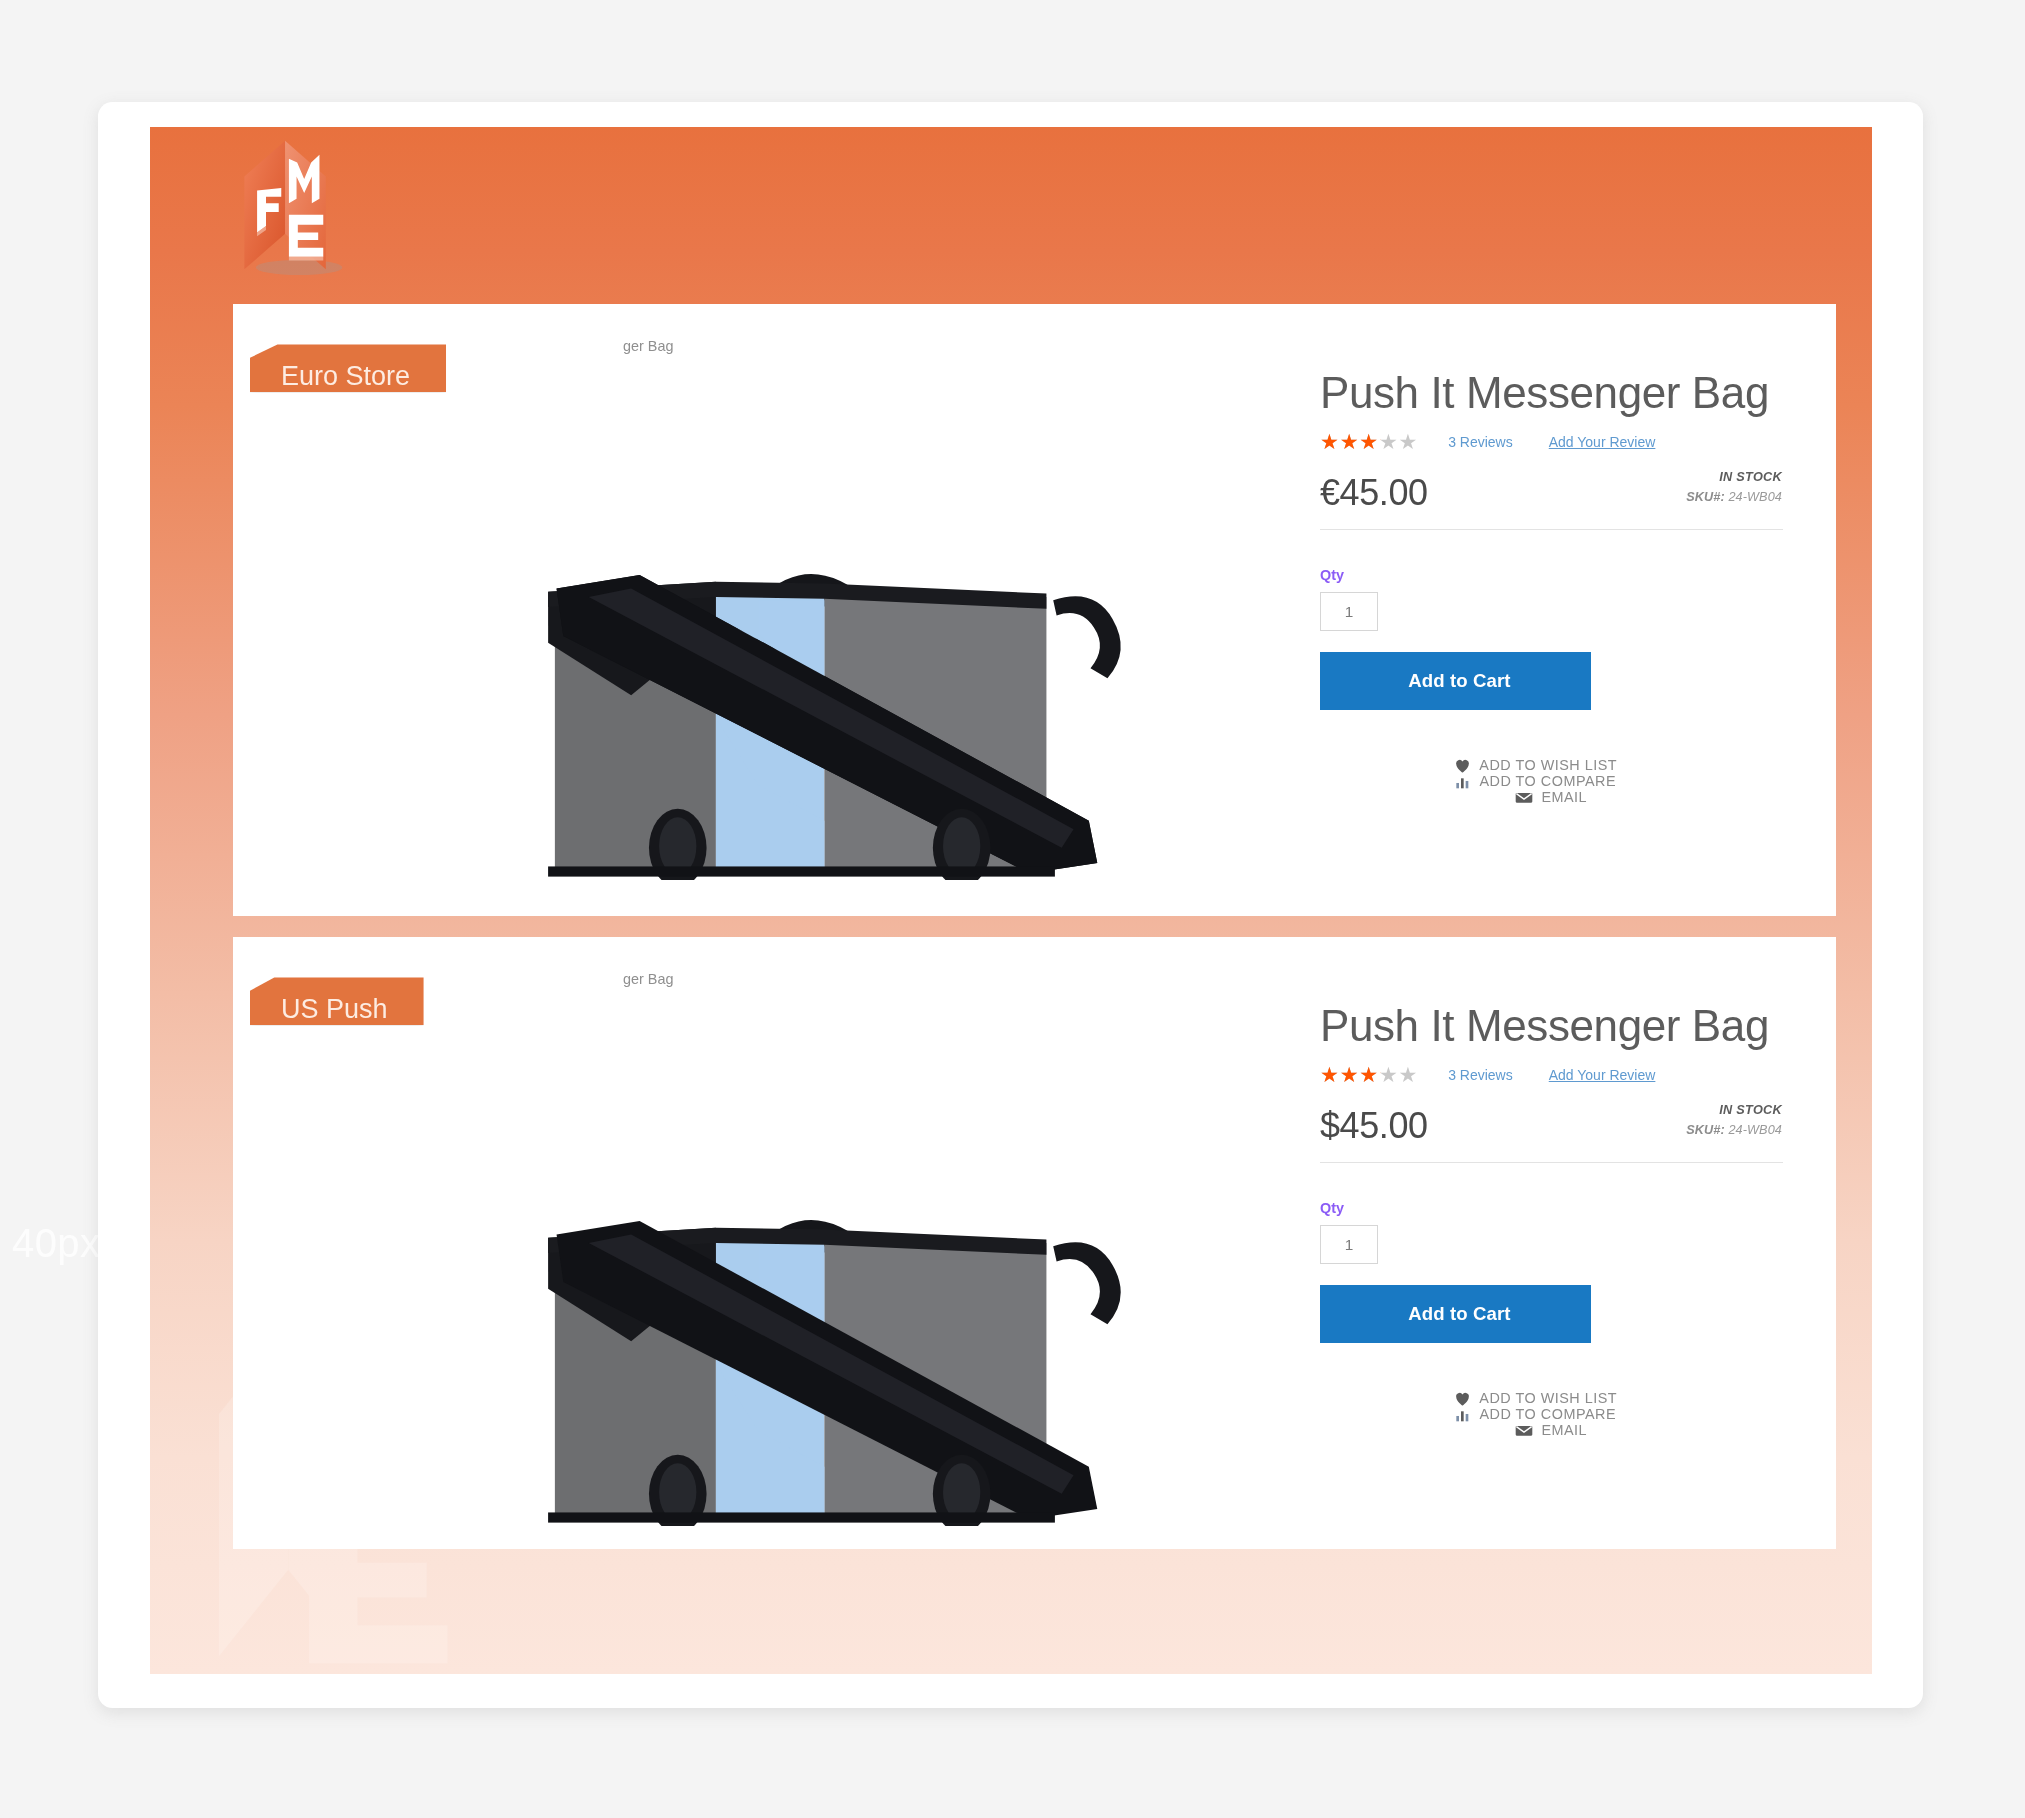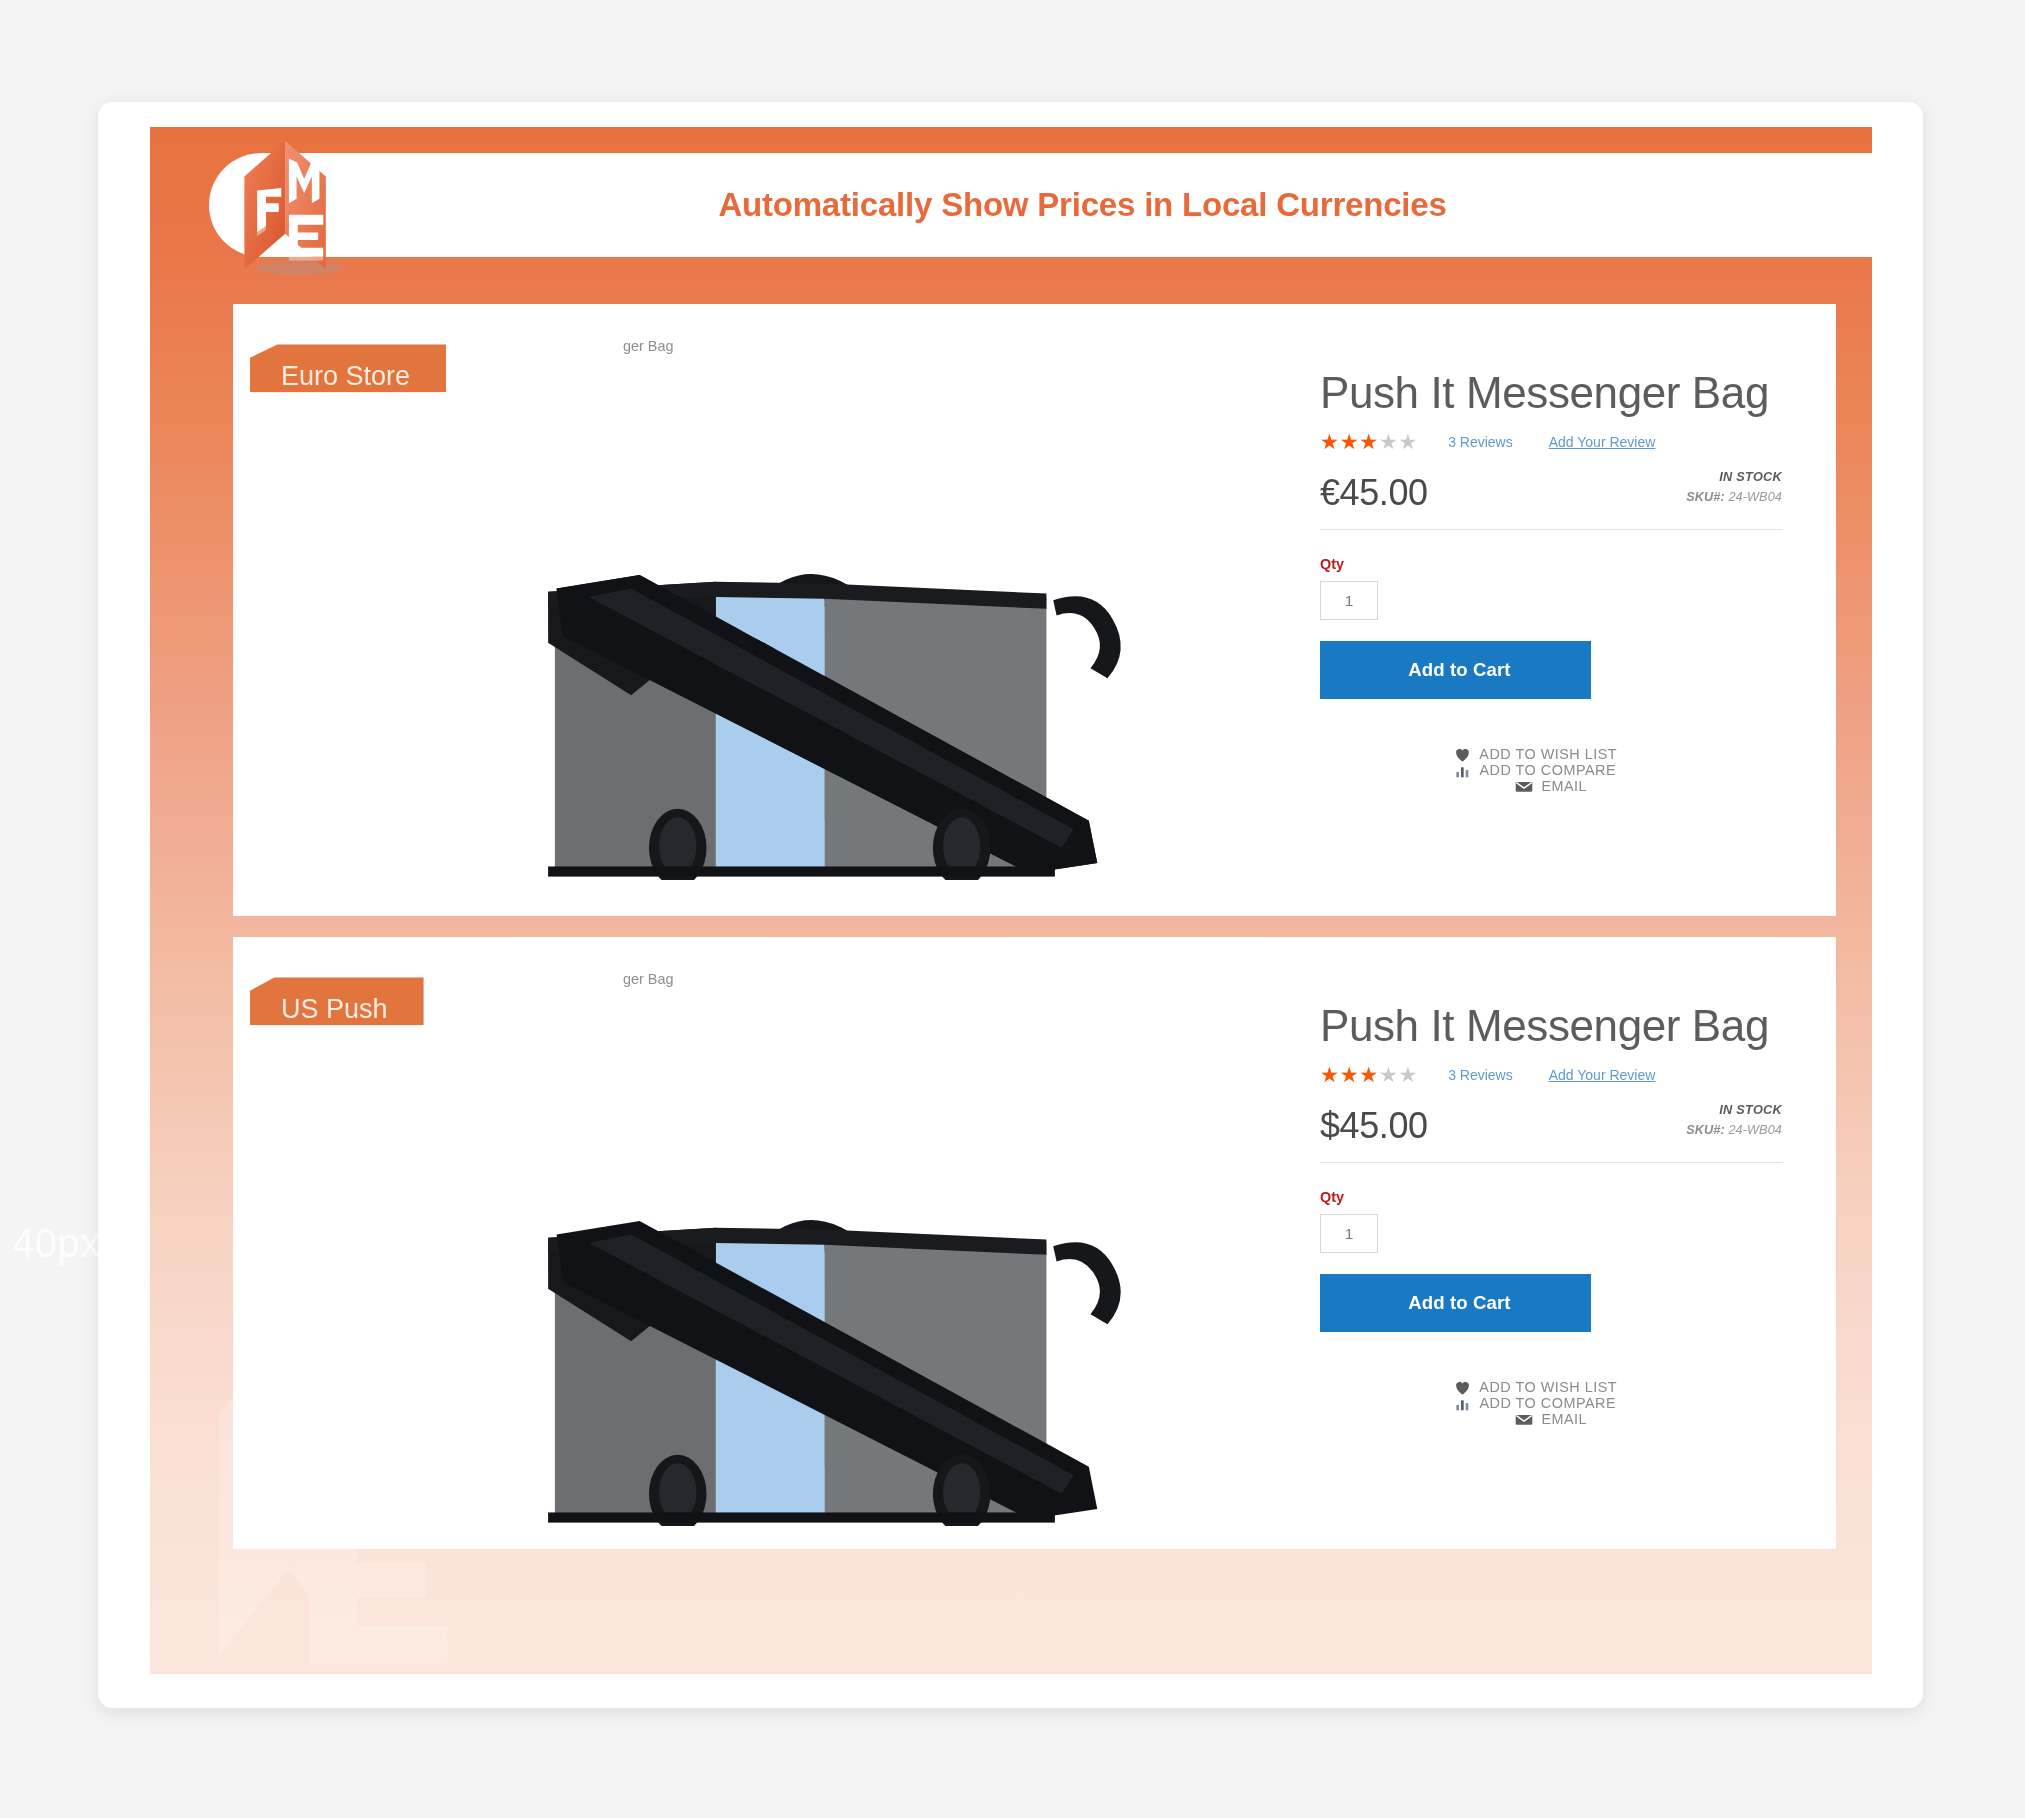--- a/index.html
+++ b/index.html
@@ -246,24 +246,24 @@
   .sku b { color: #8d8d8d; font-weight: bold; }
 
   .divider {
     margin-top: 11px;
     height: 0.8px;
     background: #e3e3e3;
     width: 463px;
   }
 
   .qty-label {
-    margin-top: 26px;
+    margin-top: 37px;
     font-size: 14.4px;
     font-weight: bold;
-    color: #b91c1c;
+    color: #8b5cf6;
   }
   .qty-input {
     margin-top: 9.3px;
     width: 58px;
     height: 39px;
     border: 0.8px solid #d6d6d6;
     background: #fff;
     font-size: 15.3px;
     color: #7a7a7a;
     text-align: center;
@@ -323,23 +323,20 @@
       <svg class="stage-watermark" viewBox="0 0 200 220">
         <g fill="#ffffff" opacity=".55">
           <polygon points="20,60 60,10 60,150 20,200"></polygon>
           <polygon points="60,10 100,60 100,200 60,150"></polygon>
           <polygon points="72,110 150,110 150,132 96,132 96,146 140,146 140,166 96,166 96,182 152,182 152,204 72,204"></polygon>
         </g>
       </svg>
 
       <div class="header-row">
 
-        <div class="header-pill">
-          <div class="header-title">Automatically Show Prices in Local Currencies</div>
-        </div>
 
         <svg class="brand-logo" viewBox="0 0 200 220">
           <defs>
             <linearGradient id="lgLeft" x1="0" y1="0" x2="1" y2="1">
               <stop offset="0" stop-color="#f08057"></stop>
               <stop offset="1" stop-color="#d9542a"></stop>
             </linearGradient>
             <linearGradient id="lgRight" x1="0" y1="0" x2="1" y2="1">
               <stop offset="0" stop-color="#ef9272"></stop>
               <stop offset="1" stop-color="#e4663a"></stop>

